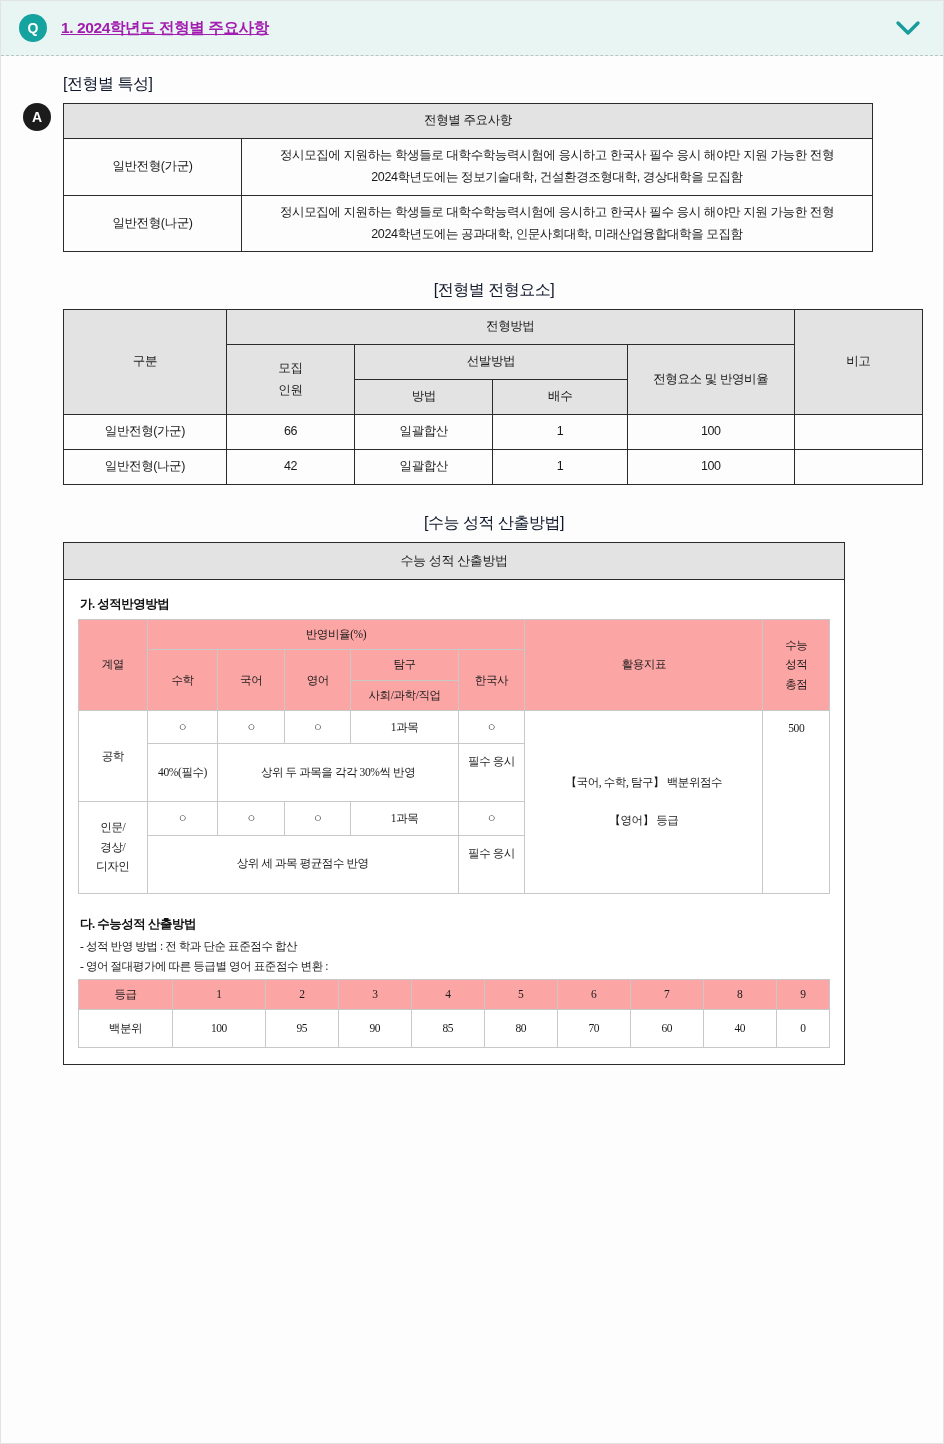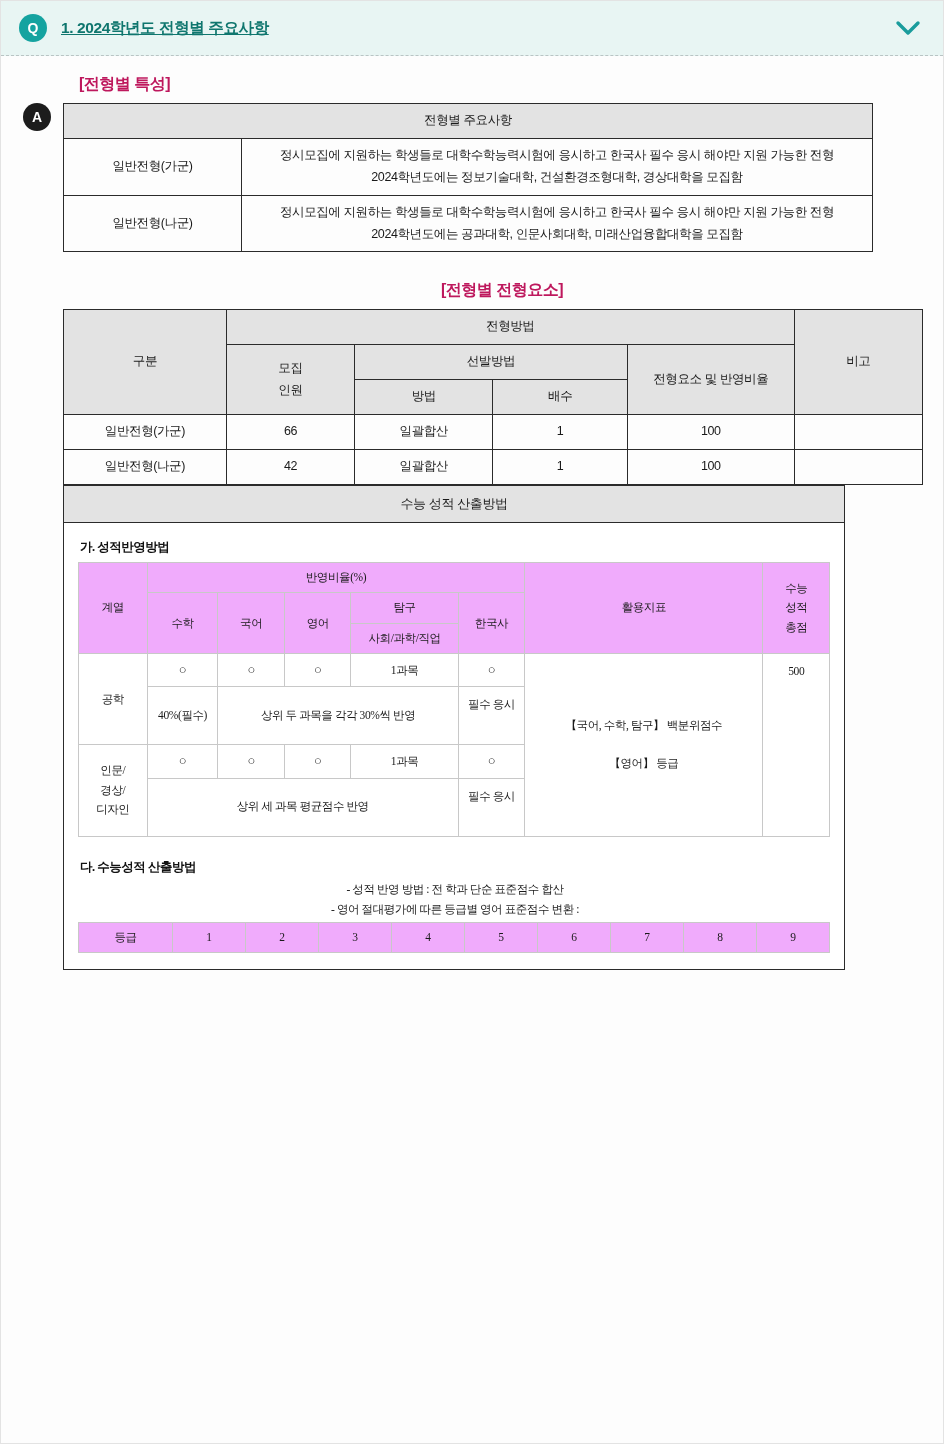--- a/index.html
+++ b/index.html
@@ -34,21 +34,21 @@
     display: flex; align-items: center; justify-content: center;
     color: #ffffff;
     font-size: 14px;
     font-weight: bold;
     flex: 0 0 auto;
   }
   .badge-q { background: #15a3a0; }
   .badge-a { background: #1c1c1c; }
   .q-title {
     margin-left: 14px;
-    color: #0f766e;
+    color: #a21caf;
     font-size: 15.5px;
     font-weight: bold;
     text-decoration: underline;
     letter-spacing: -0.4px;
     cursor: pointer;
   }
   .chevron {
     position: absolute;
     right: 22px;
     top: 50%;
@@ -67,24 +67,24 @@
     left: 22px;
     top: 47px;
   }
   .content {
     margin-left: 62px;
     margin-right: 18px;
   }
 
   .section-title {
     font-size: 16px;
-    font-weight: bold;
-    color: #be185d;
+    font-weight: normal;
+    color: #0f172a;
     letter-spacing: -0.5px;
-    margin: 0 0 8px 16px;
+    margin: 0 0 8px 0;
   }
   .sec-gap { margin-top: 28px; text-align: center; }
 
   
   table.tbl {
     border-collapse: collapse;
     width: 100%;
     font-size: 12.5px;
     color: #1a1a1a;
     letter-spacing: -0.4px;
@@ -138,28 +138,27 @@
     color: #1a1a1a;
     letter-spacing: -0.4px;
   }
   table.inner th, table.inner td {
     border: 1px solid #c8c8c8;
     padding: 5px 4px;
     text-align: center;
     vertical-align: middle;
     line-height: 1.7;
   }
-  table.inner th { background: #f0abfc; font-weight: normal; }
+  table.inner th { background: #fca5a5; font-weight: normal; }
 
   .note-line {
     font-size: 11.5px;
     color: #1a1a1a;
     letter-spacing: -0.4px;
     margin: 5px 0 5px 2px;
-    text-align: center;
   }
   .circle-mark { font-size: 13px; }
   .tall { height: 58px; }
 </style>
 </head>
 <body>
 
 <div id="page">
 
   <div class="qa-header">
@@ -230,20 +229,21 @@
             <td>일반전형(나군)</td>
             <td>42</td>
             <td>일괄합산</td>
             <td>1</td>
             <td>100</td>
             <td></td>
           </tr>
         </tbody>
       </table>
 
+      <div class="section-title sec-gap">[수능 성적 산출방법]</div>
 
       <div class="outer-box">
         <div class="outer-box-head">수능 성적 산출방법</div>
         <div class="outer-box-body">
 
           <div class="sub-head">가. 성적반영방법</div>
           <table class="inner">
             <tbody>
               <tr>
                 <th rowspan="3" style="width:64px">계열</th>
@@ -313,20 +313,32 @@
                 <th>1</th>
                 <th>2</th>
                 <th>3</th>
                 <th>4</th>
                 <th>5</th>
                 <th>6</th>
                 <th>7</th>
                 <th>8</th>
                 <th>9</th>
               </tr>
+              <tr style="height:38px">
+                <td>백분위</td>
+                <td>100</td>
+                <td>95</td>
+                <td>90</td>
+                <td>85</td>
+                <td>80</td>
+                <td>70</td>
+                <td>60</td>
+                <td>40</td>
+                <td>0</td>
+              </tr>
             </tbody>
           </table>
 
         </div>
       </div>
 
     </div>
   </div>
 </div>
 

